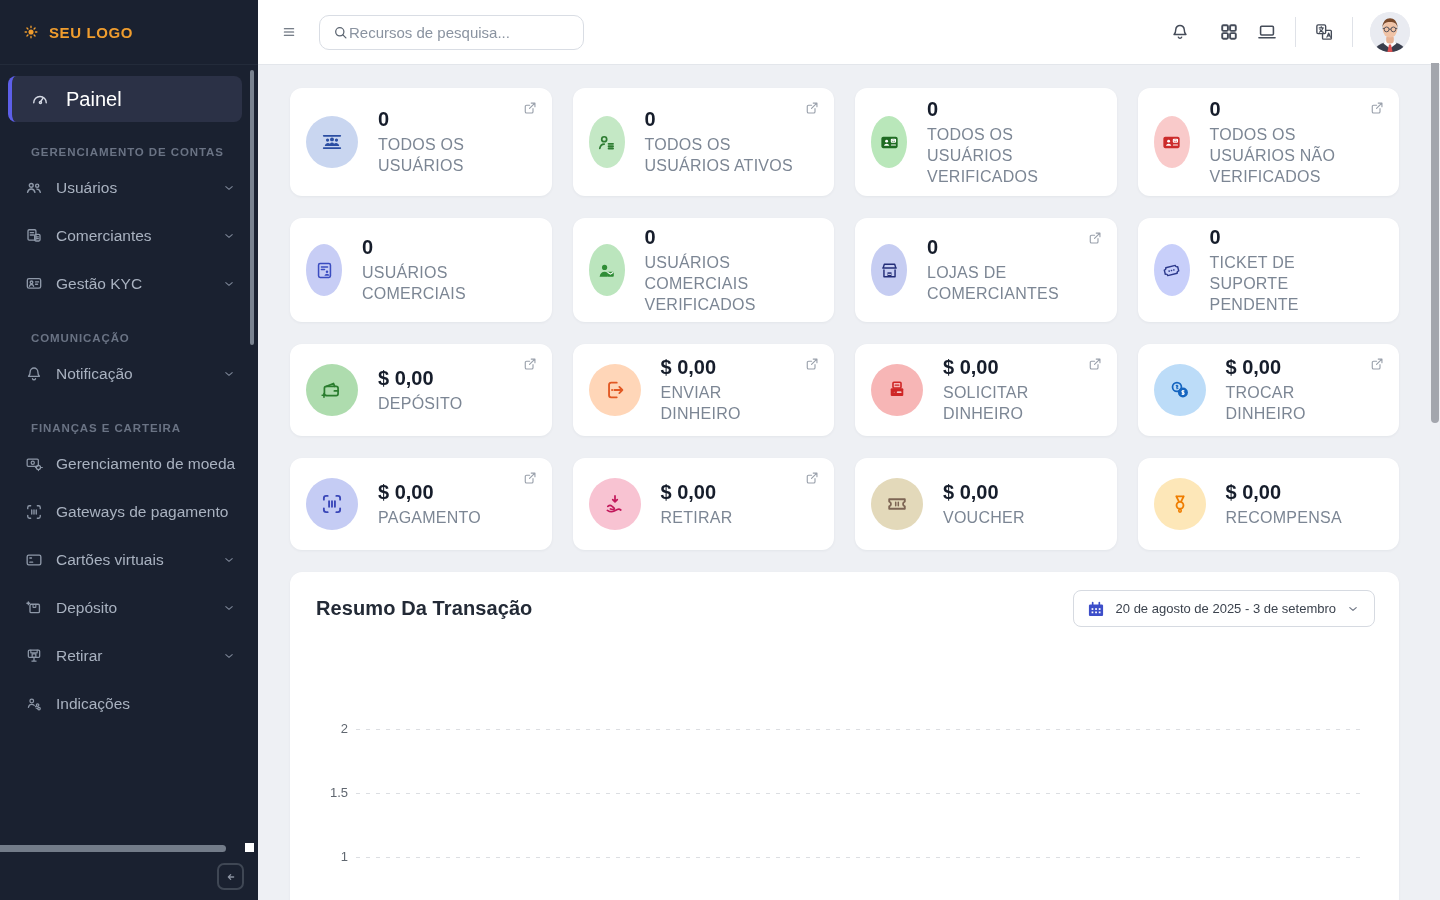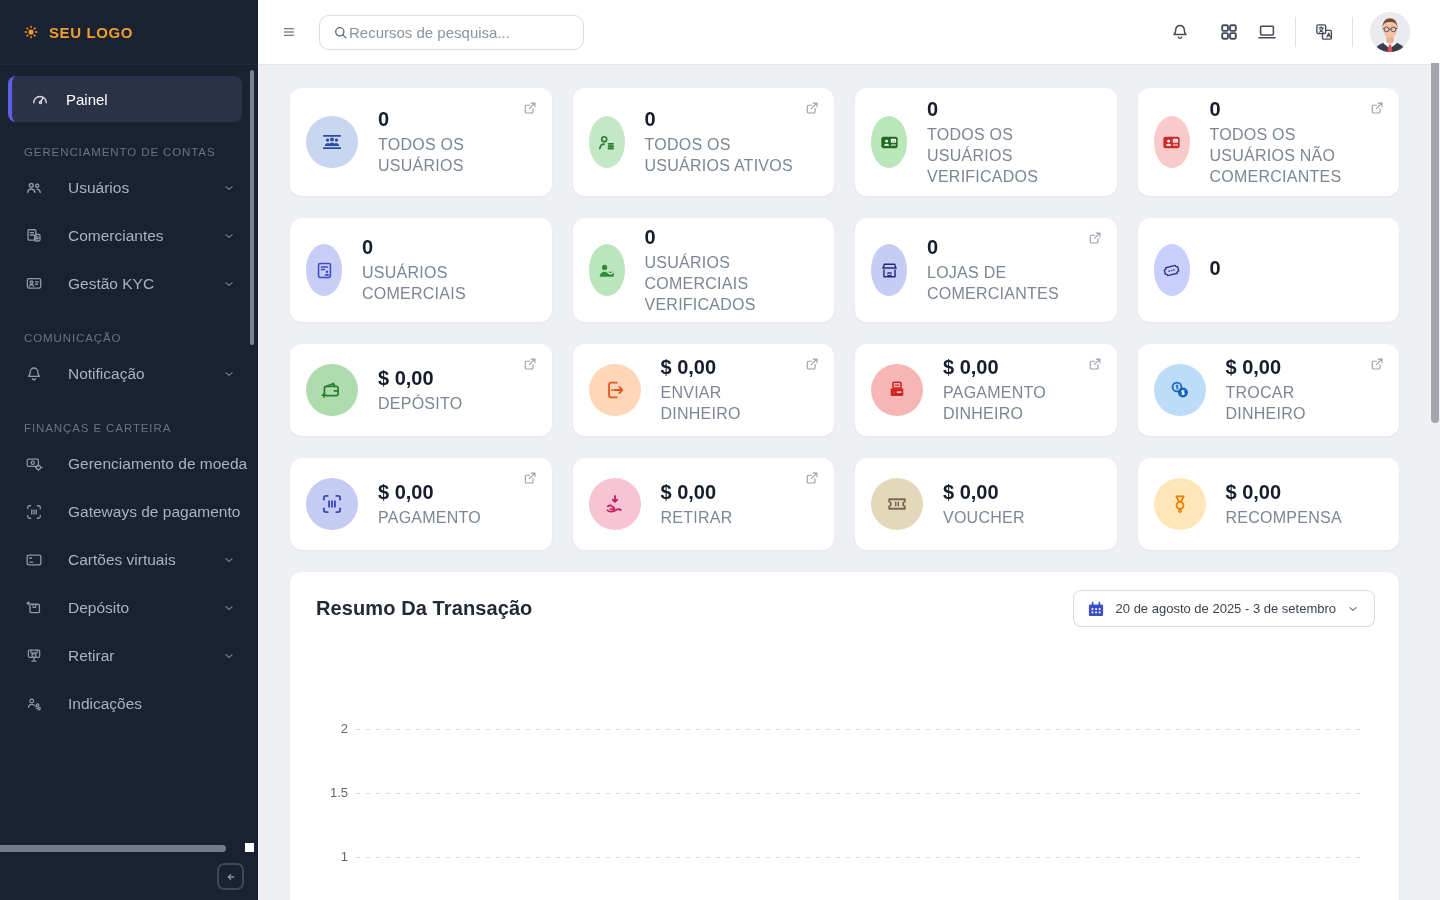--- a/index.html
+++ b/index.html
@@ -9,23 +9,23 @@
   .app { display:flex; width:1440px; height:900px; }
   .sidebar { position:relative; width:258px; flex:none; height:900px; background:#1a2130; color:#a9b2c0; z-index:5; }
   .main { position:relative; flex:1; height:900px; display:flex; flex-direction:column; }
 
   
   .logo-row { height:65px; display:flex; align-items:center; padding-left:22px; gap:9px; border-bottom:1px solid #232b3a; color:#f09d2e; }
   .logo-ico { width:18px; height:18px; }
   .logo-text { font-size:15px; font-weight:800; letter-spacing:.6px; }
   .side-nav { position:absolute; top:66px; bottom:56px; left:0; right:0; overflow:hidden; padding-top:10px; }
   .nav-item-active { position:relative; margin:0 16px 0 8px; height:46px; background:#2b3146; border-left:4px solid #5d5fe8; border-radius:8px; display:flex; align-items:center; gap:16px; padding-left:18px; color:#eef1f6; cursor:pointer; }
-  .nav-item-active .nav-label { font-size:15px; color:#fff; }
-  .nav-section { margin:24px 0 6px 0; padding:0 24px; font-size:11.5px; font-weight:400; letter-spacing:.9px; color:#6a7384; }
-  .nav-item { height:48px; display:flex; align-items:center; gap:24px; padding:0 22px 0 24px; cursor:pointer; }
+  .nav-item-active .nav-label { font-size:20px; color:#fff; }
+  .nav-section { margin:24px 0 6px 0; padding:0 31px; font-size:11.5px; font-weight:700; letter-spacing:.9px; color:#6a7384; }
+  .nav-item { height:48px; display:flex; align-items:center; gap:12px; padding:0 22px 0 24px; cursor:pointer; }
   .nav-ico { width:20px; height:20px; color:#8e98a8; flex:none; }
   .nav-item-active .nav-ico { color:#d5d9e4; }
   .nav-label { font-size:15.5px; color:#a9b2c0; flex:1; white-space:nowrap; }
   .nav-chevron { width:14px; height:14px; color:#7c8596; flex:none; }
   .side-vscroll { position:absolute; top:70px; right:4px; width:4px; height:275px; background:#79828f; border-radius:2px; }
   .side-hscroll { position:absolute; left:0; bottom:48px; height:7px; width:226px; background:#737c89; border-radius:0 4px 4px 0; }
   .side-corner { position:absolute; right:4px; bottom:48px; width:9px; height:9px; background:#ffffff; }
   .side-footer { position:absolute; left:0; right:0; bottom:0; height:46px; }
   .collapse-btn { position:absolute; right:14px; bottom:10px; width:27px; height:27px; border:2px solid #3f4754; border-radius:7px; background:transparent; color:#8b93a1; display:flex; align-items:center; justify-content:center; cursor:pointer; }
   .collapse-btn svg { width:16px; height:16px; }
@@ -405,21 +405,21 @@
                 <path fill="currentColor" d="M5.5 6h13c1.1 0 2 .9 2 2v8c0 1.1-.9 2-2 2h-13c-1.1 0-2-.9-2-2V8c0-1.1.9-2 2-2z"></path>
                 <circle cx="9" cy="10.6" r="1.5" fill="#fff"></circle>
                 <path fill="#fff" d="M6.2 15.5c.4-1.5 1.5-2.3 2.8-2.3s2.4.8 2.8 2.3z"></path>
                 <rect x="13.9" y="8.6" width="4.4" height="3" rx=".5" fill="none" stroke="#fff" stroke-width="1.1"></rect>
                 <path d="M13.9 8.9l2.2 1.4 2.2-1.4" stroke="#fff" stroke-width="1.1" fill="none"></path>
                 <path d="M14 14.6h4.2" stroke="#fff" stroke-width="1.2" stroke-linecap="round"></path>
               </svg>
           </div>
           <div class="card-text">
               <div class="card-value">0</div>
-              <div class="card-label">TODOS OS USUÁRIOS NÃO COMERCIANTES</div>
+              <div class="card-label">TODOS OS USUÁRIOS NÃO VERIFICADOS</div>
             </div>
         </div>
 
         <div class="card">
           <div class="card-icon oval" style="background-color: rgb(199, 205, 245); color: rgb(58, 76, 192);">
             <svg viewBox="0 0 24 24" fill="none" stroke="currentColor" stroke-width="1.6" stroke-linecap="round">
                 <rect x="5.8" y="4.8" width="12.4" height="14.4" rx="1.6"></rect>
                 <path d="M8.8 8.4h6.4M8.8 11h3.2"></path>
                 <circle cx="14.6" cy="13.4" r="1.3" fill="currentColor" stroke="none"></circle>
                 <path fill="currentColor" stroke="none" d="M11.9 17.4c.4-1.4 1.5-2.1 2.7-2.1s2.3.7 2.7 2.1z"></path>
@@ -467,20 +467,21 @@
           <div class="card-icon oval" style="background-color: rgb(200, 207, 250); color: rgb(45, 58, 140);">
             <svg viewBox="0 0 24 24" fill="none" stroke="currentColor" stroke-width="1.5" stroke-linecap="round" stroke-linejoin="round">
                 <g transform="rotate(-14 12 12)">
                   <path d="M4.8 9.8c1.2 0 2.1-.9 2.1-2h10.2c0 1.1.9 2 2.1 2v4.4c-1.2 0-2.1.9-2.1 2H6.9c0-1.1-.9-2-2.1-2z"></path>
                   <path d="M9.5 12h.01M12 12h.01M14.5 12h.01" stroke-width="1.7"></path>
                 </g>
               </svg>
           </div>
           <div class="card-text">
               <div class="card-value">0</div>
+              <div class="card-label">TICKET DE SUPORTE PENDENTE</div>
             </div>
         </div>
 
         <div class="card">
           <span class="ext"><svg viewBox="0 0 24 24" fill="none" stroke="currentColor" stroke-width="1.7" stroke-linecap="round" stroke-linejoin="round">
                 <path d="M13.8 4.6h5.6v5.6M18.9 5.1l-7.6 7.6M16.5 13v4.5a2 2 0 0 1-2 2H6.9a2 2 0 0 1-2-2V9.9a2 2 0 0 1 2-2h4.5"></path>
               </svg></span>
           <div class="card-icon" style="background-color: rgb(174, 220, 174); color: rgb(42, 125, 46);">
             <svg viewBox="0 0 24 24" fill="none" stroke="currentColor" stroke-width="1.6" stroke-linecap="round" stroke-linejoin="round">
                 <path d="M7 8.6l6.4-2.6 1.1 2.6"></path>
@@ -520,21 +521,21 @@
             <svg viewBox="0 0 24 24" fill="none" stroke="currentColor" stroke-width="1.5" stroke-linecap="round" stroke-linejoin="round">
                 <rect x="8.3" y="4.8" width="7.4" height="5.4" rx=".9"></rect>
                 <path d="M10.4 7.5h3.2" stroke-width="1.3"></path>
                 <rect x="6.2" y="10.4" width="11.6" height="7.2" rx="1" fill="currentColor" stroke="none"></rect>
                 <circle cx="9.4" cy="14" r="1.1" fill="#fff"></circle>
                 <path d="M12.4 14h3.2" stroke="#fff" stroke-width="1.2"></path>
               </svg>
           </div>
           <div class="card-text">
               <div class="card-value">$ 0,00</div>
-              <div class="card-label">PAGAMENTO DINHEIRO</div>
+              <div class="card-label">SOLICITAR DINHEIRO</div>
             </div>
         </div>
 
         <div class="card">
           <span class="ext"><svg viewBox="0 0 24 24" fill="none" stroke="currentColor" stroke-width="1.7" stroke-linecap="round" stroke-linejoin="round">
                 <path d="M13.8 4.6h5.6v5.6M18.9 5.1l-7.6 7.6M16.5 13v4.5a2 2 0 0 1-2 2H6.9a2 2 0 0 1-2-2V9.9a2 2 0 0 1 2-2h4.5"></path>
               </svg></span>
           <div class="card-icon" style="background-color: rgb(188, 220, 248); color: rgb(21, 101, 192);">
             <svg viewBox="0 0 24 24" fill="none" stroke="currentColor" stroke-width="1.6">
                 <circle cx="9.2" cy="9.2" r="4.1"></circle>

